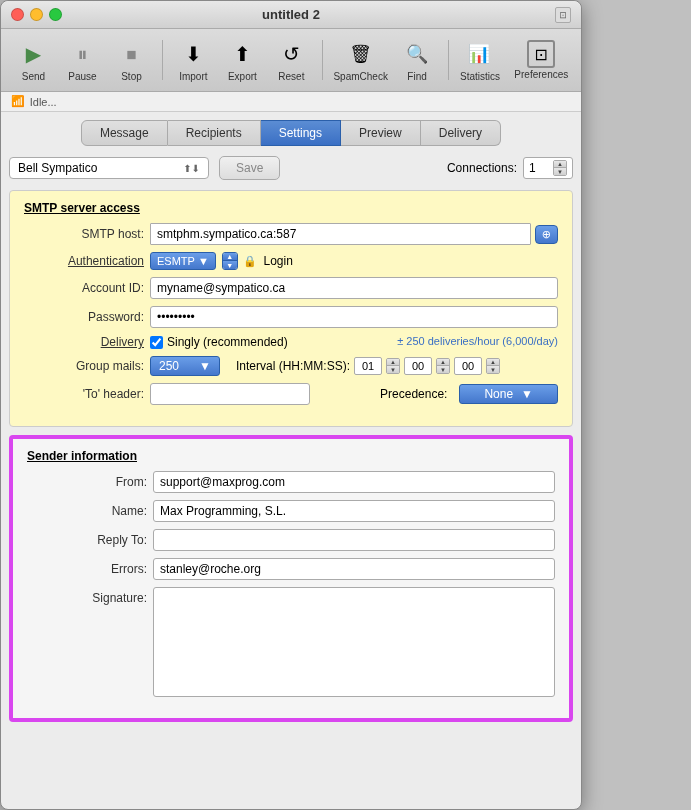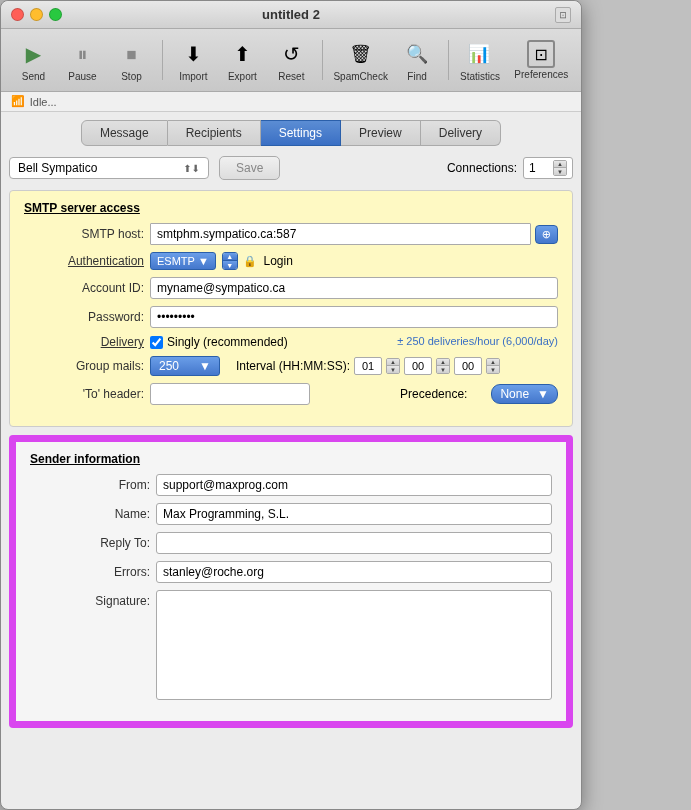--- a/index.html
+++ b/index.html
@@ -310,30 +310,30 @@
       border-radius: 2px;
       background: white;
       font-size: 11px;
       text-align: center;
     }
     .precedence-select {
       display: flex;
       align-items: center;
       background: linear-gradient(to bottom, #6a9ee8, #4477cc);
       border: 1px solid #2a5faa;
-      border-radius: 9px;
-      padding: 2px 8px;
+      border-radius: 3px;
+      padding: 2px 24px;
       cursor: pointer;
       color: white;
       font-size: 12px;
       gap: 8px;
     }
     .sender-section {
       background: #f5f5f5;
-      border: 7px solid #d946ef;
+      border: 4px solid #d946ef;
       border-radius: 4px;
       padding: 10px 14px 14px;
       margin-bottom: 8px;
     }
     .signature-area {
       flex: 1;
       min-height: 100px;
       border: 1px solid #aaa;
       border-radius: 3px;
       background: white;
@@ -536,21 +536,21 @@
             <div class="stepper-pair">
               <div class="sp-up">▲</div>
               <div class="sp-down">▼</div>
             </div>
           </div>
         </div>
       </div>
 
       <div class="form-row">
         <span class="form-label">'To' header:</span>
-        <div style="display:flex; align-items:center; gap:24px; flex:1;">
+        <div style="display:flex; align-items:center; gap:12px; flex:1;">
           <input type="text" class="text-input" style="width: 160px; flex: 0 0 auto;" value="">
           <span style="margin-left:auto;">Precedence:</span>
           <div class="precedence-select">
             <span>None</span>
             <span>▼</span>
           </div>
         </div>
       </div>
     </div>
 

